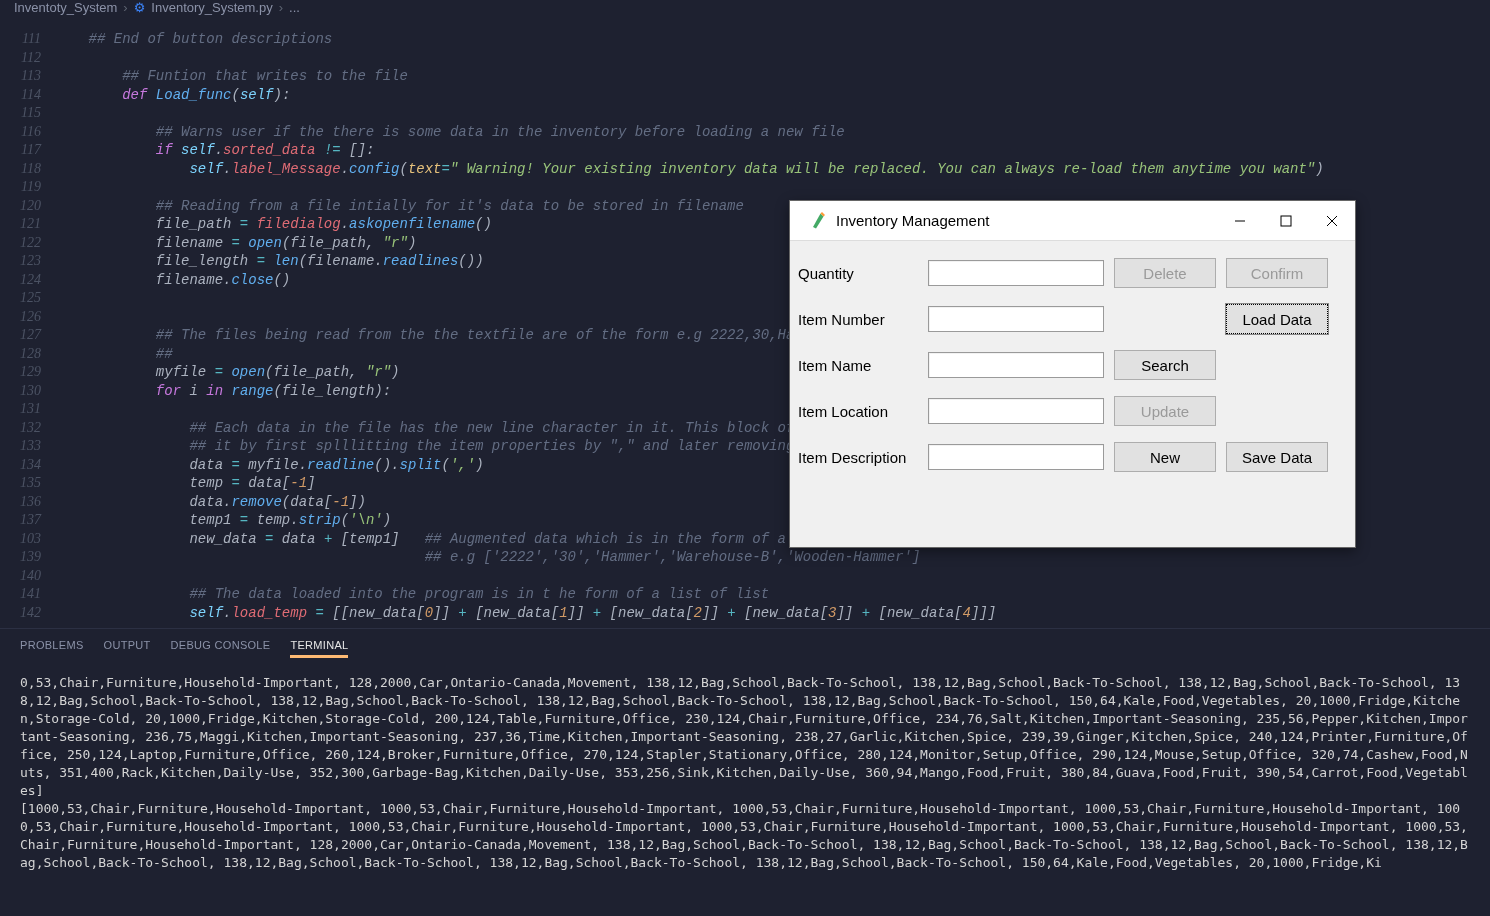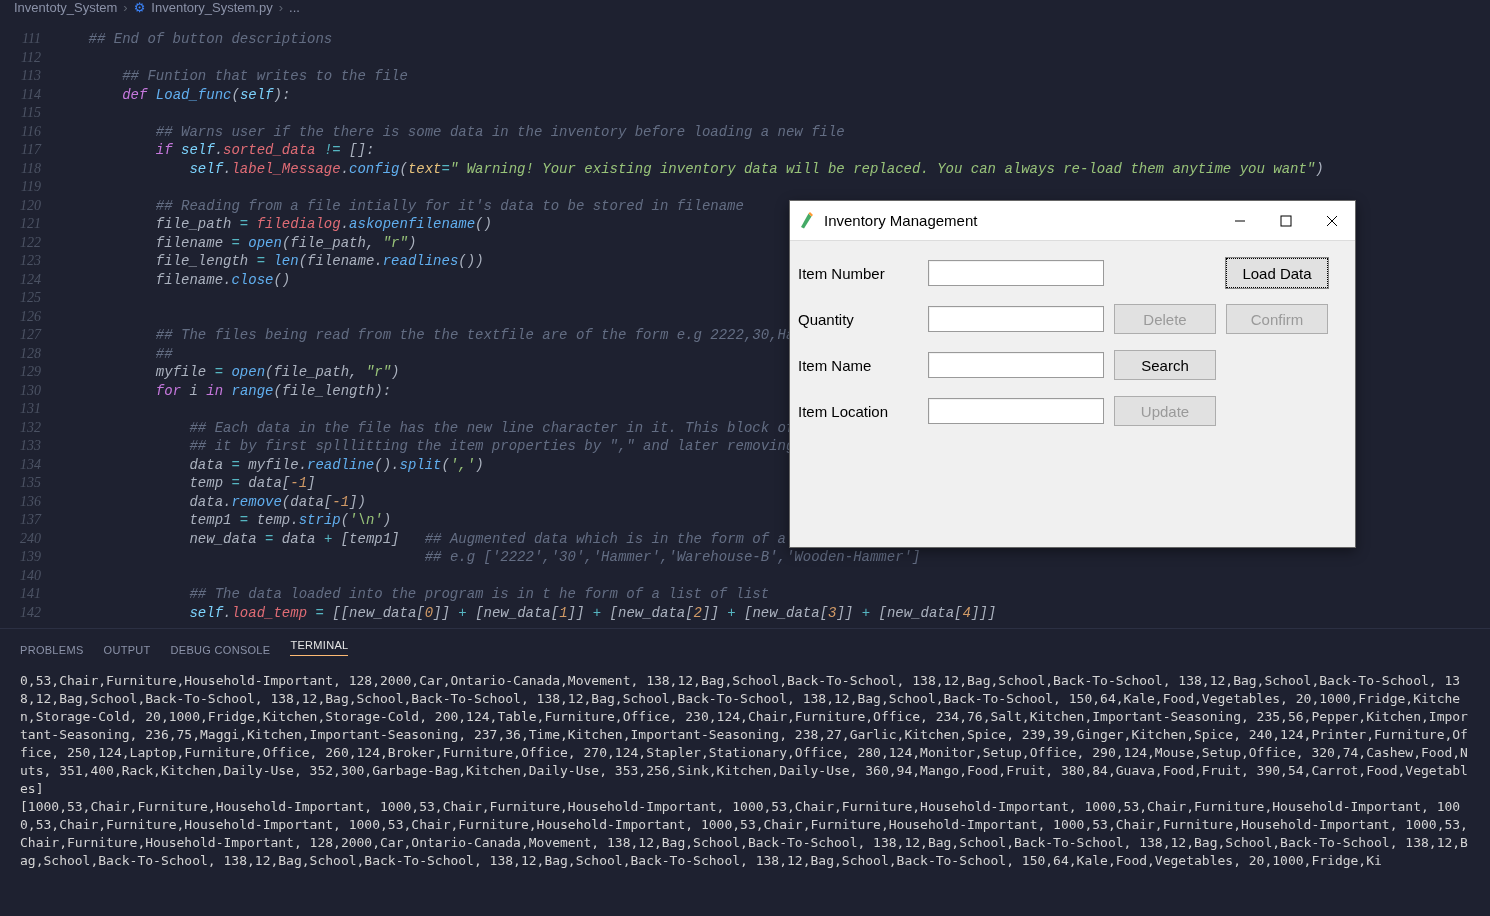--- a/index.html
+++ b/index.html
@@ -64,24 +64,23 @@
     display: flex;
     flex-direction: column;
   }
   .panel-tabs {
     display: flex;
     gap: 20px;
     padding: 10px 20px 6px;
     font-family: "Segoe UI", sans-serif;
     font-size: 11px;
     color: #8b92a8;
-    align-items: flex-end;
   }
   .panel-tabs .tab { cursor: pointer; letter-spacing: 0.3px;}
-  .panel-tabs .tab.active { color: #e6e6e6; border-bottom: 1px solid #fdba74; padding-bottom: 4px;}
+  .panel-tabs .tab.active { color: #e6e6e6; border-bottom: 3px solid #fdba74; padding-bottom: 4px;}
   .terminal-out {
     flex: 1;
     padding: 10px 20px;
     color: #d4d4d4;
     font-family: Consolas, monospace;
     font-size: 13px;
     line-height: 18px;
     white-space: pre-wrap;
     word-break: break-all;
     overflow: hidden;
@@ -98,21 +97,21 @@
     box-shadow: 0 4px 12px rgba(0,0,0,.4);
     font-family: "Segoe UI", sans-serif;
     font-style: normal;
     color: #000;
   }
   .tk-title {
     height: 40px;
     background: #fff;
     display: flex;
     align-items: center;
-    padding-left: 8px;
+    padding-left: 20px;
     border-bottom: 1px solid #ddd;
   }
   .tk-title .feather { width: 18px; height: 18px; margin-right: 8px; }
   .tk-title .ttext { flex: 1; font-size: 15px; }
   .tk-title .winbtn { width: 46px; height: 40px; display: flex; align-items: center; justify-content: center; }
   .tk-body { padding: 12px 6px; font-size: 15px; }
   .tk-row { display: flex; align-items: center; height: 40px; margin-bottom: 6px; }
   .tk-label { width: 132px; padding-left: 2px; }
   .tk-input { width: 176px; height: 26px; border: 1px solid #9a9a9a; background: #fff; margin-right: 10px; box-shadow: inset 1px 1px 0 rgba(0,0,0,.05);}
   .tk-btn {
@@ -161,21 +160,21 @@
       <div>128</div>
       <div>129</div>
       <div>130</div>
       <div>131</div>
       <div>132</div>
       <div>133</div>
       <div>134</div>
       <div>135</div>
       <div>136</div>
       <div>137</div>
-      <div>240</div>
+      <div>103</div>
       <div>139</div>
       <div>140</div>
       <div>141</div>
       <div>142</div>
     </div>
   <div class="codearea" id="codearea"><div class="line"><span>    </span><span class="c-comment">## End of button descriptions</span></div><div class="line"><span>    </span></div><div class="line"><span>        </span><span class="c-comment">## Funtion that writes to the file</span></div><div class="line"><span>        </span><span class="c-keyword">def</span><span> </span><span class="c-def">Load_func</span><span>(</span><span class="c-self">self</span><span>)</span><span>:</span></div><div class="line"><span>        </span></div><div class="line"><span>            </span><span class="c-comment">## Warns user if the there is some data in the inventory before loading a new file</span></div><div class="line"><span>            </span><span class="c-keyword">if</span><span> </span><span class="c-self">self</span><span>.</span><span class="c-prop">sorted_data</span><span> </span><span class="c-op">!=</span><span> []:</span></div><div class="line"><span>                </span><span class="c-self">self</span><span>.</span><span class="c-prop">label_Message</span><span>.</span><span class="c-func">config</span><span>(</span><span class="c-param">text</span><span class="c-op">=</span><span class="c-string">" Warning! Your existing inventory data will be replaced. You can always re-load them anytime you want"</span><span>)</span></div><div class="line"><span>            </span></div><div class="line"><span>            </span><span class="c-comment">## Reading from a file intially for it's data to be stored in filename</span></div><div class="line"><span>            </span><span>file_path </span><span class="c-op">=</span><span> </span><span class="c-prop">filedialog</span><span>.</span><span class="c-func">askopenfilename</span><span>()</span></div><div class="line"><span>            </span><span>filename </span><span class="c-op">=</span><span> </span><span class="c-func">open</span><span>(file_path, </span><span class="c-string">"r"</span><span>)</span></div><div class="line"><span>            </span><span>file_length </span><span class="c-op">=</span><span> </span><span class="c-func">len</span><span>(filename.</span><span class="c-func">readlines</span><span>())</span></div><div class="line"><span>            </span><span>filename.</span><span class="c-func">close</span><span>()</span></div><div class="line"><span>            </span></div><div class="line"><span>            </span></div><div class="line"><span>            </span><span class="c-comment">## The files being read from the the textfile are of the form e.g 2222,30,Hammer,Wareho</span></div><div class="line"><span>            </span><span class="c-comment">##</span></div><div class="line"><span>            </span><span>myfile </span><span class="c-op">=</span><span> </span><span class="c-func">open</span><span>(file_path, </span><span class="c-string">"r"</span><span>)</span></div><div class="line"><span>            </span><span class="c-keyword">for</span><span> i </span><span class="c-keyword">in</span><span> </span><span class="c-func">range</span><span>(file_length):</span></div><div class="line"><span>            </span></div><div class="line"><span>                </span><span class="c-comment">## Each data in the file has the new line character in it. This block of code remov</span></div><div class="line"><span>                </span><span class="c-comment">## it by first splllitting the item properties by "," and later removing the "\n" in </span></div><div class="line"><span>                </span><span>data </span><span class="c-op">=</span><span> myfile.</span><span class="c-func">readline</span><span>().</span><span class="c-func">split</span><span>(</span><span class="c-string">','</span><span>)</span></div><div class="line"><span>                </span><span>temp </span><span class="c-op">=</span><span> data[</span><span class="c-number">-1</span><span>]</span></div><div class="line"><span>                </span><span>data.</span><span class="c-func">remove</span><span>(data[</span><span class="c-number">-1</span><span>])</span></div><div class="line"><span>                </span><span>temp1 </span><span class="c-op">=</span><span> temp.</span><span class="c-func">strip</span><span>(</span><span class="c-string">'\n'</span><span>)</span></div><div class="line"><span>                </span><span>new_data </span><span class="c-op">=</span><span> data </span><span class="c-op">+</span><span> [temp1]   </span><span class="c-comment">## Augmented data which is in the form of a list of stri</span></div><div class="line"><span>                </span><span>                            </span><span class="c-comment">## e.g ['2222','30','Hammer','Warehouse-B','Wooden-Hammer']</span></div><div class="line"><span>                </span></div><div class="line"><span>                </span><span class="c-comment">## The data loaded into the program is in t he form of a list of list</span></div><div class="line"><span>                </span><span class="c-self">self</span><span>.</span><span class="c-prop">load_temp</span><span> </span><span class="c-op">=</span><span> [[new_data[</span><span class="c-number">0</span><span>]] </span><span class="c-op">+</span><span> [new_data[</span><span class="c-number">1</span><span>]] </span><span class="c-op">+</span><span> [new_data[</span><span class="c-number">2</span><span>]] </span><span class="c-op">+</span><span> [new_data[</span><span class="c-number">3</span><span>]] </span><span class="c-op">+</span><span> [new_data[</span><span class="c-number">4</span><span>]]]</span></div></div>
 </div>
 
 <div class="panel">
   <div class="panel-tabs" id="panel-tabs">
@@ -207,37 +206,43 @@
       </div>
     <div class="winbtn">
         <svg width="12" height="12">
           <line x1="1" y1="1" x2="11" y2="11" stroke="#000" stroke-width="1"></line>
           <line x1="11" y1="1" x2="1" y2="11" stroke="#000" stroke-width="1"></line>
         </svg>
       </div>
   </div>
   <div class="tk-body">
     <div class="tk-row">
+      <div class="tk-label">Quantity</div>
+      <input class="tk-input" style="">
+      <button class="tk-btn disabled">Delete</button>
+      <button class="tk-btn disabled">Confirm</button>
+    </div>
+    <div class="tk-row">
       <div class="tk-label">Item Number</div>
       <input class="tk-input" style="">
       <span style="width:112px"></span>
       <button class="tk-btn focus">Load Data</button>
     </div>
     <div class="tk-row">
-      <div class="tk-label">Quantity</div>
-      <input class="tk-input" style="">
-      <button class="tk-btn disabled">Delete</button>
-      <button class="tk-btn disabled">Confirm</button>
-    </div>
-    <div class="tk-row">
       <div class="tk-label">Item Name</div>
       <input class="tk-input" style="">
       <button class="tk-btn">Search</button>
     </div>
     <div class="tk-row">
       <div class="tk-label">Item Location</div>
       <input class="tk-input" style="">
       <button class="tk-btn disabled">Update</button>
     </div>
+    <div class="tk-row">
+      <div class="tk-label">Item Description</div>
+      <input class="tk-input" style="">
+      <button class="tk-btn">New</button>
+      <button class="tk-btn">Save Data</button>
+    </div>
     <div class="tk-msg">
     </div>
   </div>
 </div>
 
 </body></html>

